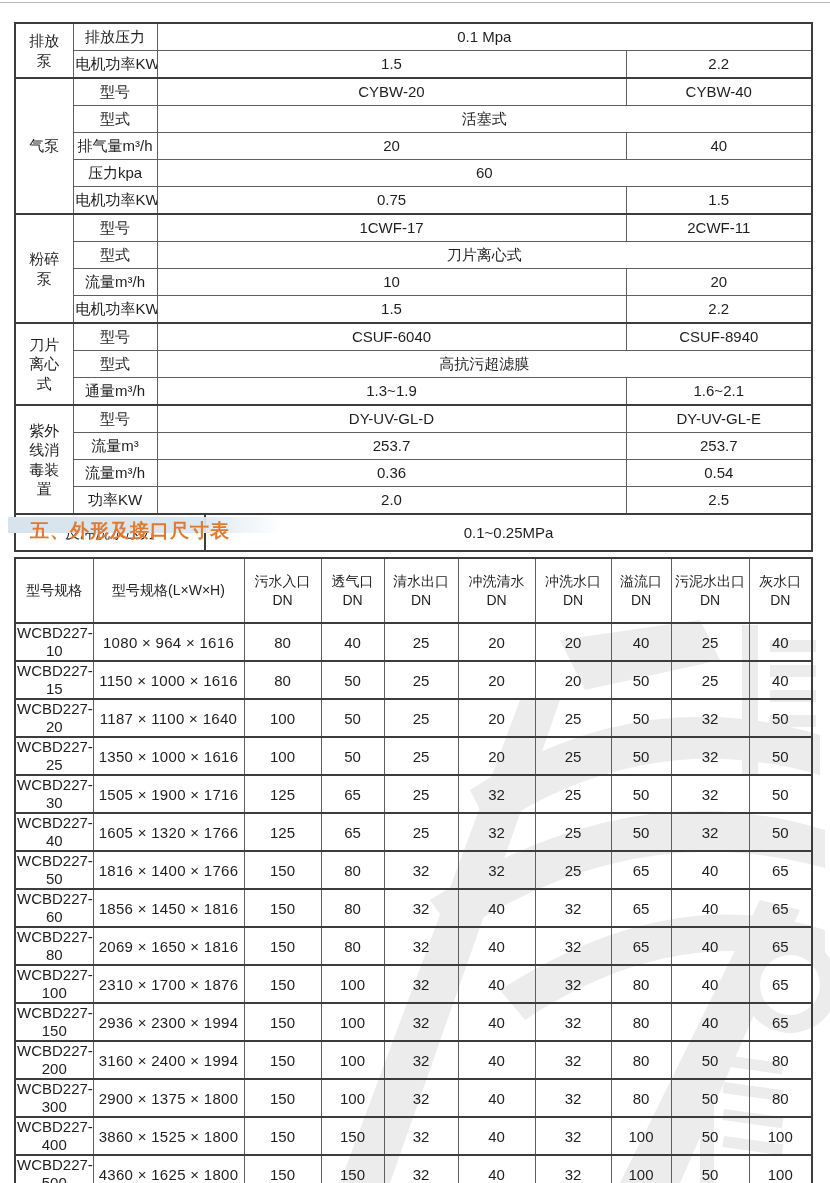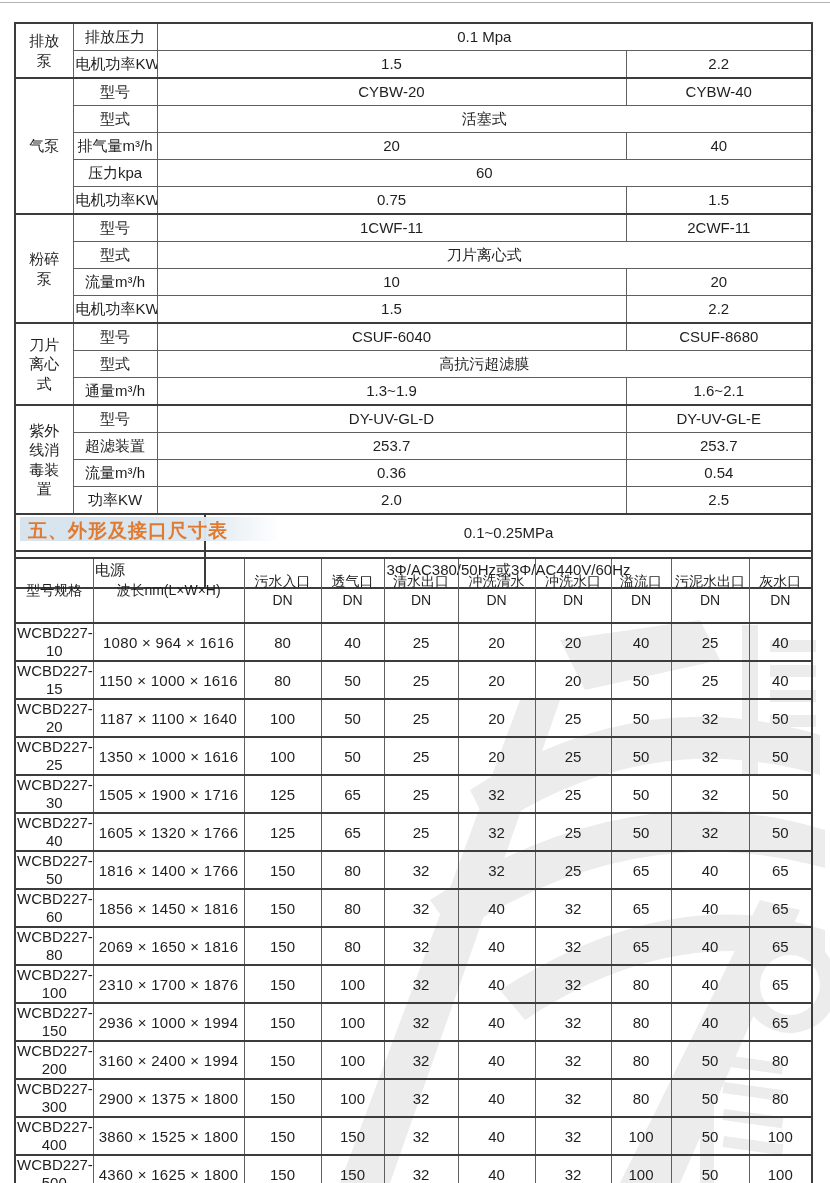--- a/index.html
+++ b/index.html
@@ -24,22 +24,22 @@
   .group-cell{vertical-align:middle;}
   .group-label{display:inline-block;width:2em;line-height:1.3;white-space:normal;
                word-break:break-all;text-align:center;}
   .spec-footer{margin-top:-2px;}
   .spec-footer td{border:2px solid #3c3c3c;font-size:15px;text-align:center;
                   white-space:nowrap;line-height:1.2;}
   .spec-footer tr{height:37px;}
 
   
   .section-title{
-    position:absolute;left:20px;top:517px;width:252px;height:24px;line-height:28px;
-    padding-left:8px;font-size:19px;font-weight:bold;letter-spacing:1px;
+    position:absolute;left:8px;top:517px;width:252px;height:16px;line-height:28px;
+    padding-left:22px;font-size:19px;font-weight:bold;letter-spacing:1px;
     background:linear-gradient(to right,#d7e3ed 0%,#dde8f0 70%,rgba(255,255,255,0) 100%);
   }
 
   
   .dim-wrap{position:absolute;left:14px;top:557px;width:797px;}
   .dim{border:2px solid #3c3c3c;}
   .dim th,.dim td{border-left:1px solid #5f5f5f;border-right:1px solid #5f5f5f;
                   border-top:2px solid #3c3c3c;border-bottom:2px solid #3c3c3c;
                   text-align:center;vertical-align:middle;padding:0 1px;overflow:hidden;}
   .dim thead tr{height:65px;padding-left:44px;}
@@ -117,60 +117,60 @@
             <td class="value-cell" colspan="2">60</td>
           </tr>
           <tr>
             <td class="label-cell">电机功率KW</td>
             <td class="value-cell">0.75</td>
             <td class="value-cell">1.5</td>
           </tr>
           <tr class="group-start">
             <td class="group-cell" rowspan="4"><span class="group-label">粉碎泵</span></td>
             <td class="label-cell">型号</td>
-            <td class="value-cell">1CWF-11</td>
+            <td class="value-cell">1CWF-17</td>
             <td class="value-cell">2CWF-11</td>
           </tr>
           <tr>
             <td class="label-cell">型式</td>
             <td class="value-cell" colspan="2">刀片离心式</td>
           </tr>
           <tr>
             <td class="label-cell">流量m³/h</td>
             <td class="value-cell">10</td>
             <td class="value-cell">20</td>
           </tr>
           <tr>
             <td class="label-cell">电机功率KW</td>
             <td class="value-cell">1.5</td>
             <td class="value-cell">2.2</td>
           </tr>
           <tr class="group-start">
             <td class="group-cell" rowspan="3"><span class="group-label">刀片离心式</span></td>
             <td class="label-cell">型号</td>
             <td class="value-cell">CSUF-6040</td>
-            <td class="value-cell">CSUF-8680</td>
+            <td class="value-cell">CSUF-8940</td>
           </tr>
           <tr>
             <td class="label-cell">型式</td>
             <td class="value-cell" colspan="2">高抗污超滤膜</td>
           </tr>
           <tr>
             <td class="label-cell">通量m³/h</td>
             <td class="value-cell">1.3~1.9</td>
             <td class="value-cell">1.6~2.1</td>
           </tr>
           <tr class="group-start">
             <td class="group-cell" rowspan="4"><span class="group-label">紫外线消毒装置</span></td>
             <td class="label-cell">型号</td>
             <td class="value-cell">DY-UV-GL-D</td>
             <td class="value-cell">DY-UV-GL-E</td>
           </tr>
           <tr>
-            <td class="label-cell">超滤装置</td>
+            <td class="label-cell">流量m³</td>
             <td class="value-cell">253.7</td>
             <td class="value-cell">253.7</td>
           </tr>
           <tr>
             <td class="label-cell">流量m³/h</td>
             <td class="value-cell">0.36</td>
             <td class="value-cell">0.54</td>
           </tr>
           <tr>
             <td class="label-cell">功率KW</td>
@@ -181,24 +181,20 @@
     </table>
     <table class="spec-footer">
       <colgroup>
           <col style="width:190px">
           <col style="width:607px">
         </colgroup>
       <tbody>
           <tr>
             <td class="label-cell">反冲洗水压力</td>
             <td class="value-cell">0.1~0.25MPa</td>
-          </tr>
-          <tr>
-            <td class="label-cell">电源</td>
-            <td class="value-cell">3Φ/AC380/50Hz或3Φ/AC440V/60Hz</td>
           </tr>
         </tbody>
     </table>
   </div>
 
   <div class="section-title" style="color: rgb(224, 122, 48);">五、外形及接口尺寸表</div>
 
   <div class="dim-wrap">
     <table class="dim">
       <colgroup>
@@ -209,21 +205,21 @@
           <col style="width:74px">
           <col style="width:77px">
         <col style="width:76px">
           <col style="width:60px">
           <col style="width:78px">
           <col style="width:63px">
       </colgroup>
       <thead>
           <tr>
             <th>型号规格</th>
-            <th>波长nm(L×W×H)</th>
+            <th>型号规格(L×W×H)</th>
             <th>污水入口<br>DN</th>
             <th>透气口<br>DN</th>
             <th>清水出口<br>DN</th>
             <th>冲洗清水<br>DN</th>
             <th>冲洗水口<br>DN</th>
             <th>溢流口<br>DN</th>
             <th>污泥水出口<br>DN</th>
             <th>灰水口<br>DN</th>
           </tr>
         </thead>
@@ -343,21 +339,21 @@
             <td>100</td>
             <td>32</td>
             <td>40</td>
             <td>32</td>
             <td>80</td>
             <td>40</td>
             <td>65</td>
           </tr>
           <tr>
             <td class="model-cell">WCBD227-<br>150</td>
-            <td class="dims-cell">2936 × 1000 × 1994</td>
+            <td class="dims-cell">2936 × 2300 × 1994</td>
             <td>150</td>
             <td>100</td>
             <td>32</td>
             <td>40</td>
             <td>32</td>
             <td>80</td>
             <td>40</td>
             <td>65</td>
           </tr>
           <tr>

